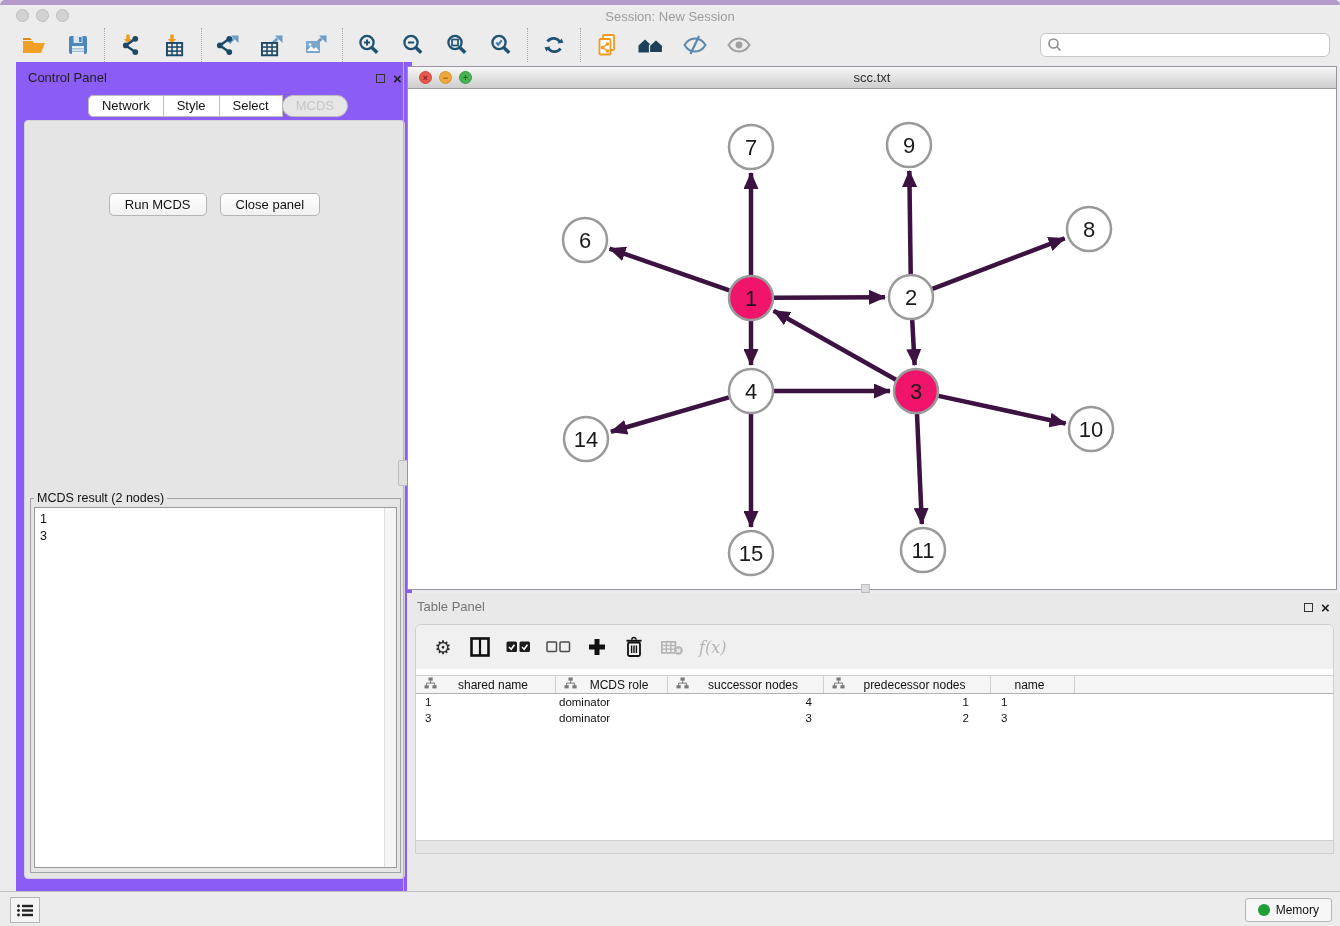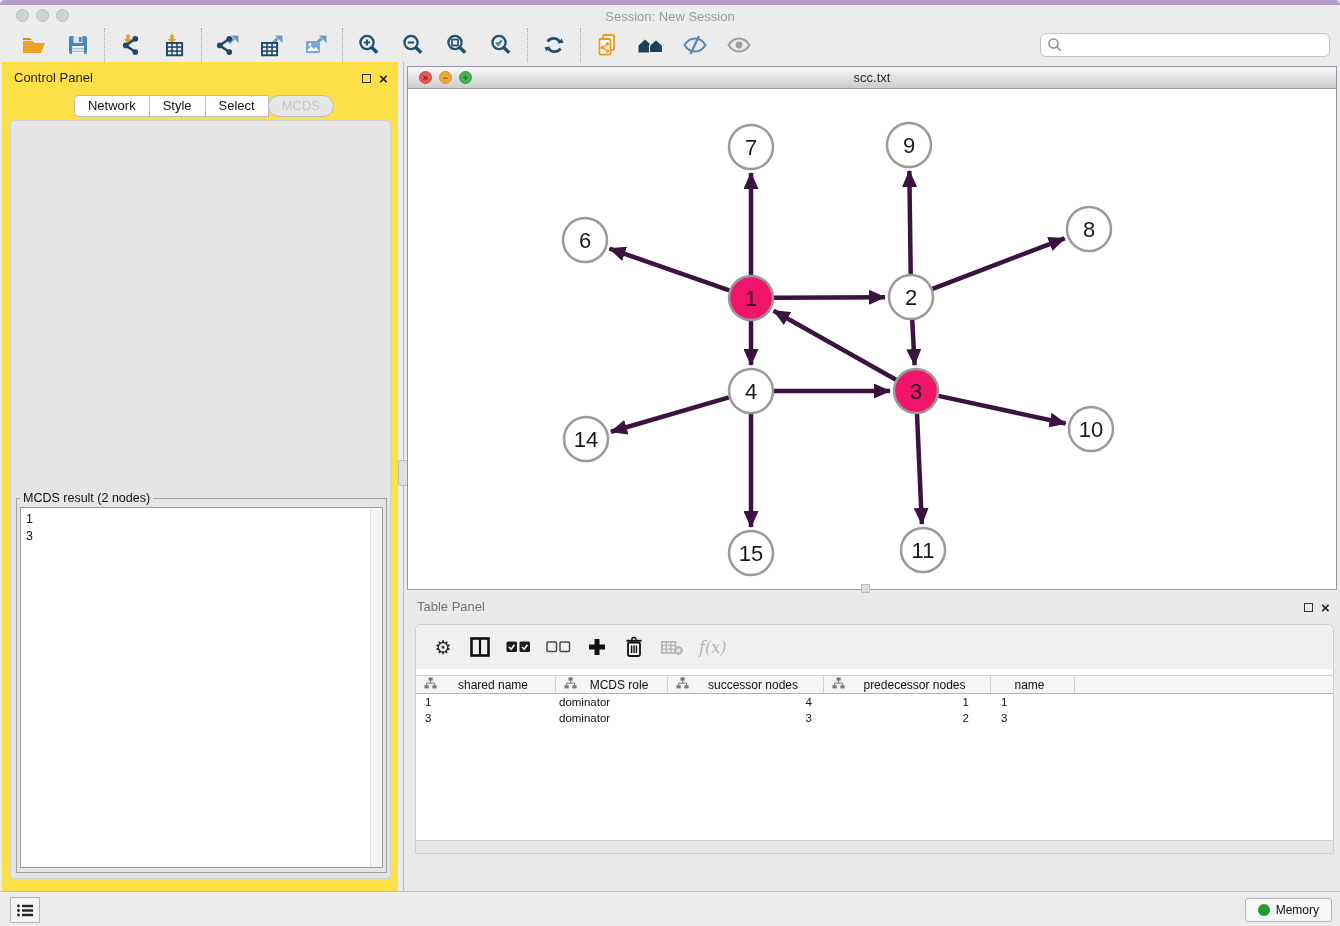--- a/index.html
+++ b/index.html
@@ -16,21 +16,21 @@
   
   .toolbar { left:0; top:28px; width:1340px; height:34px; display:flex; align-items:center; padding-left:8px; }
   .tb-group { display:flex; align-items:center; gap:12px; padding:0 10px; }
   .tb-sep { width:1px; height:34px; border-left:1px dotted #a8a8a8; }
   .tb-btn { width:32px; height:30px; display:flex; align-items:center; justify-content:center; cursor:default; }
   .search-wrap { margin-left:auto; margin-right:10px; position:relative; }
   .search-input { width:290px; height:24px; border:1px solid #c6c6c6; border-radius:6px; background:#fff; padding-left:26px; font-size:13px; outline:none; }
   .search-mag { position:absolute; left:7px; top:4px; }
 
   
-  .cp { left:2px; top:62px; width:396px; height:829px; background:#fde047; }
+  .cp { left:16px; top:62px; width:396px; height:829px; background:#8b5cf6; }
   .cp-header { position:absolute; left:0; top:8px; width:100%; height:20px; }
   .cp-title { position:absolute; left:12px; font-size:13px; color:#1e1e1e; }
   .float-ic { position:absolute; width:9px; height:9px; border:1.5px solid #333; top:4px; }
   .close-ic { position:absolute; font-size:15px; font-weight:700; color:#222; top:0px; line-height:18px; }
   .cp-tabs { position:absolute; top:33px; left:0; width:100%; display:flex; justify-content:center; }
   .tabbtn { height:22px; line-height:20px; padding:0 13px; font-size:13px; background:#fff; border:1px solid #bdbdbd; margin-left:-1px; color:#111; }
   .tabbtn.first { border-radius:5px 0 0 5px; margin-left:8px; }
   .tabbtn.last { border-radius:0 5px 5px 0; }
   .tabbtn.sel { background:#e6e6e6; color:#c6c6c6;border-radius:11px; }
   .cp-body { position:absolute; left:8px; top:58px; width:381px; height:759px; background:#e5e5e5; border:1px solid #d2d2d2; border-radius:4px; }
@@ -281,20 +281,24 @@
     <span class="float-ic" style="left:360px"></span>
     <span class="close-ic" style="left:377px">×</span>
   </div>
   <div class="cp-tabs" id="cp-tabs">
       <span class="tabbtn first">Network</span>
       <span class="tabbtn">Style</span>
       <span class="tabbtn">Select</span>
       <span class="tabbtn last sel">MCDS</span>
     </div>
   <div class="cp-body">
+    <div class="cp-btnrow">
+      <button class="macbtn">Run MCDS</button>
+      <button class="macbtn">Close panel</button>
+    </div>
     <fieldset class="result-fs">
       <legend>MCDS result (2 nodes)</legend>
       <div class="result-box">
         <div class="result-text" id="result-text">1
 3</div>
         <div class="result-scroll"></div>
       </div>
     </fieldset>
   </div>
 </div>

